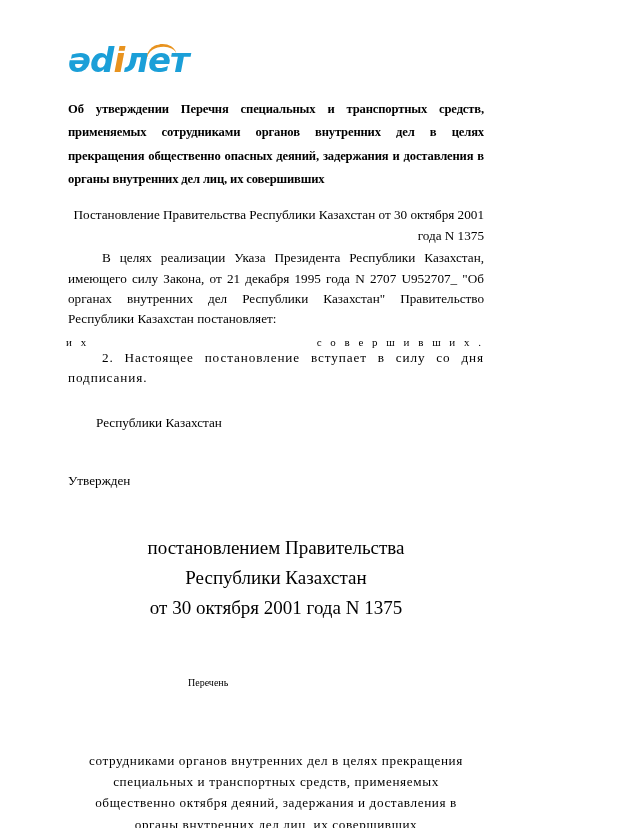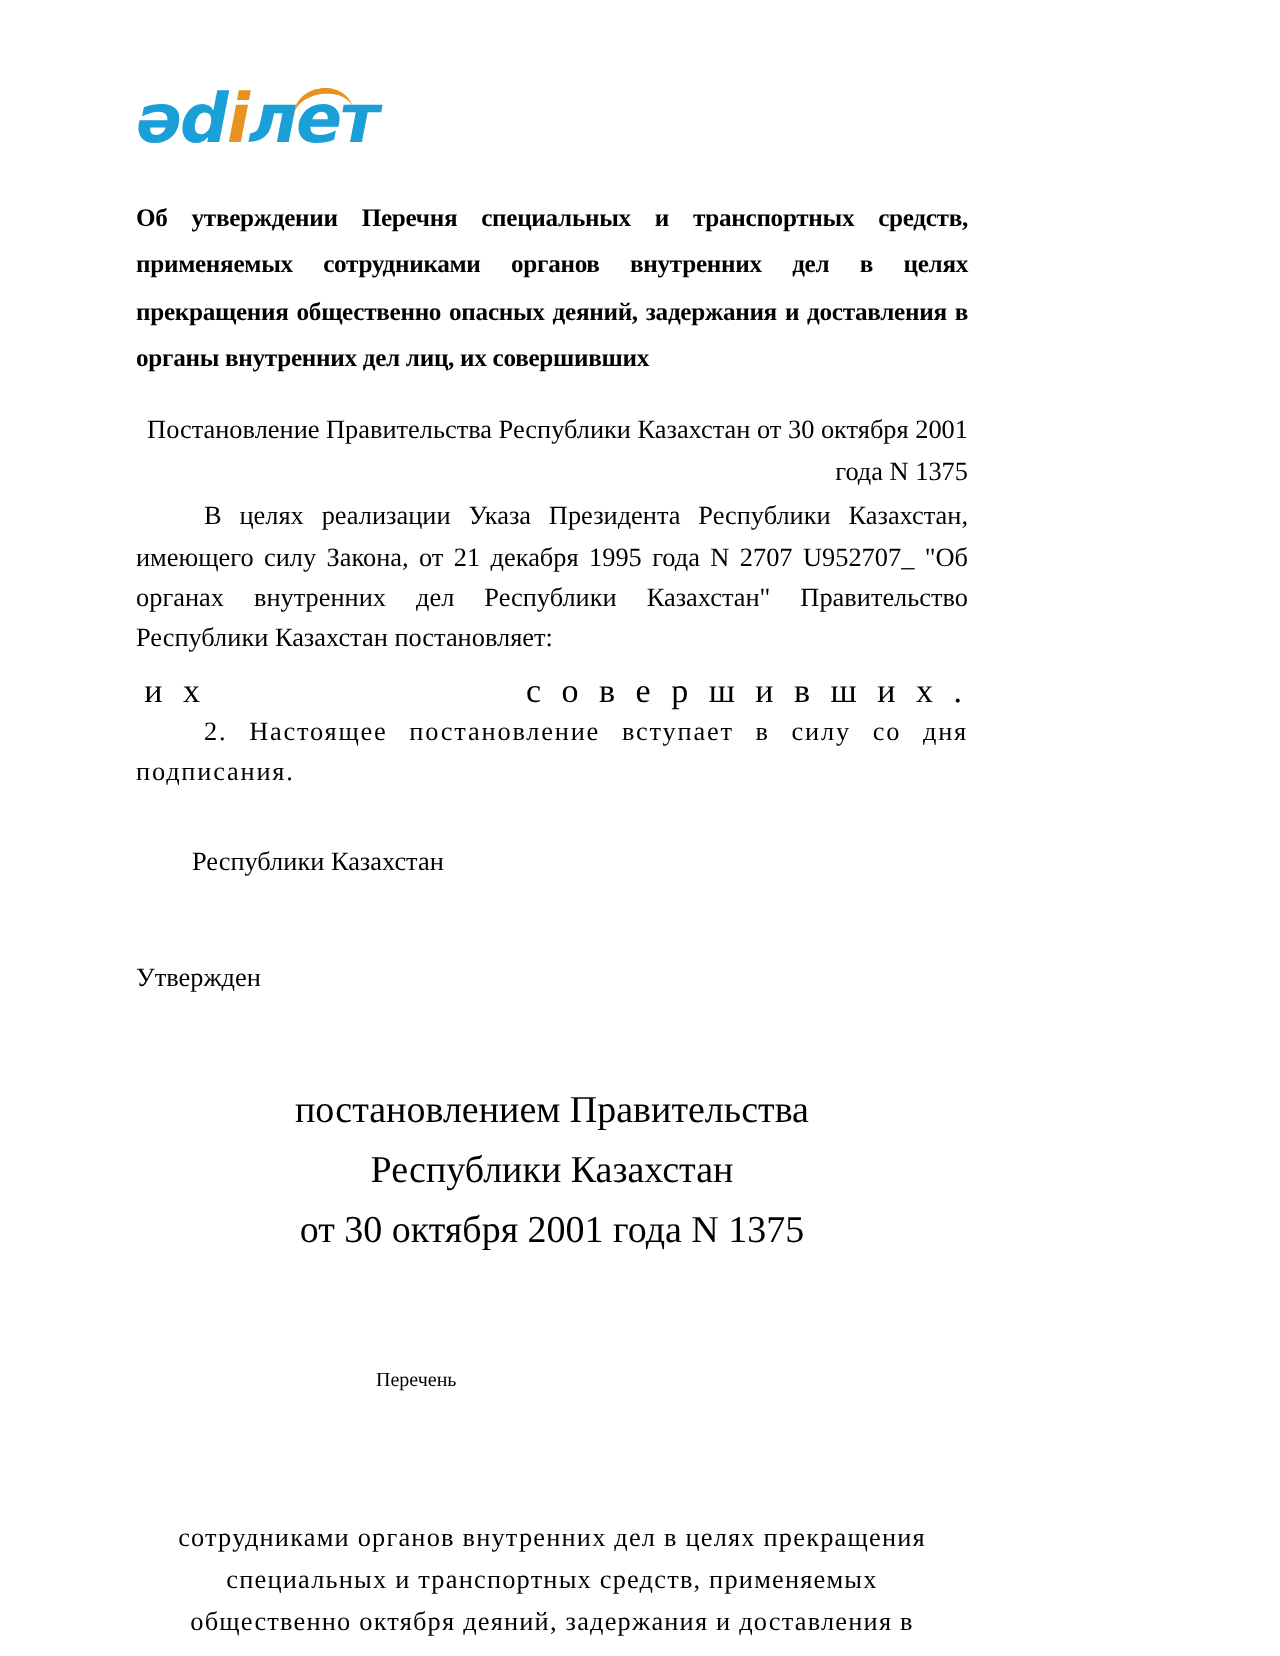--- a/index.html
+++ b/index.html
@@ -118,23 +118,23 @@
     line-height: 1.62;
     text-align: center;
     padding: 0 10px;
   }
   .tail .l1 { text-indent: 0; }
   .tail-line {
     letter-spacing: 0.6px;
   }
   .final-row {
     margin-top: 6px;
-    font-size: 17px;
+    font-size: 11px;
     display: flex;
-    justify-content: flex-end;
+    justify-content: space-between;
   }
   .final-row .left {
     letter-spacing: 3px;
     margin-left: -2px;
   }
   .final-row .right {
     letter-spacing: 3px;
     margin-left: 160px;
   }
 </style>

